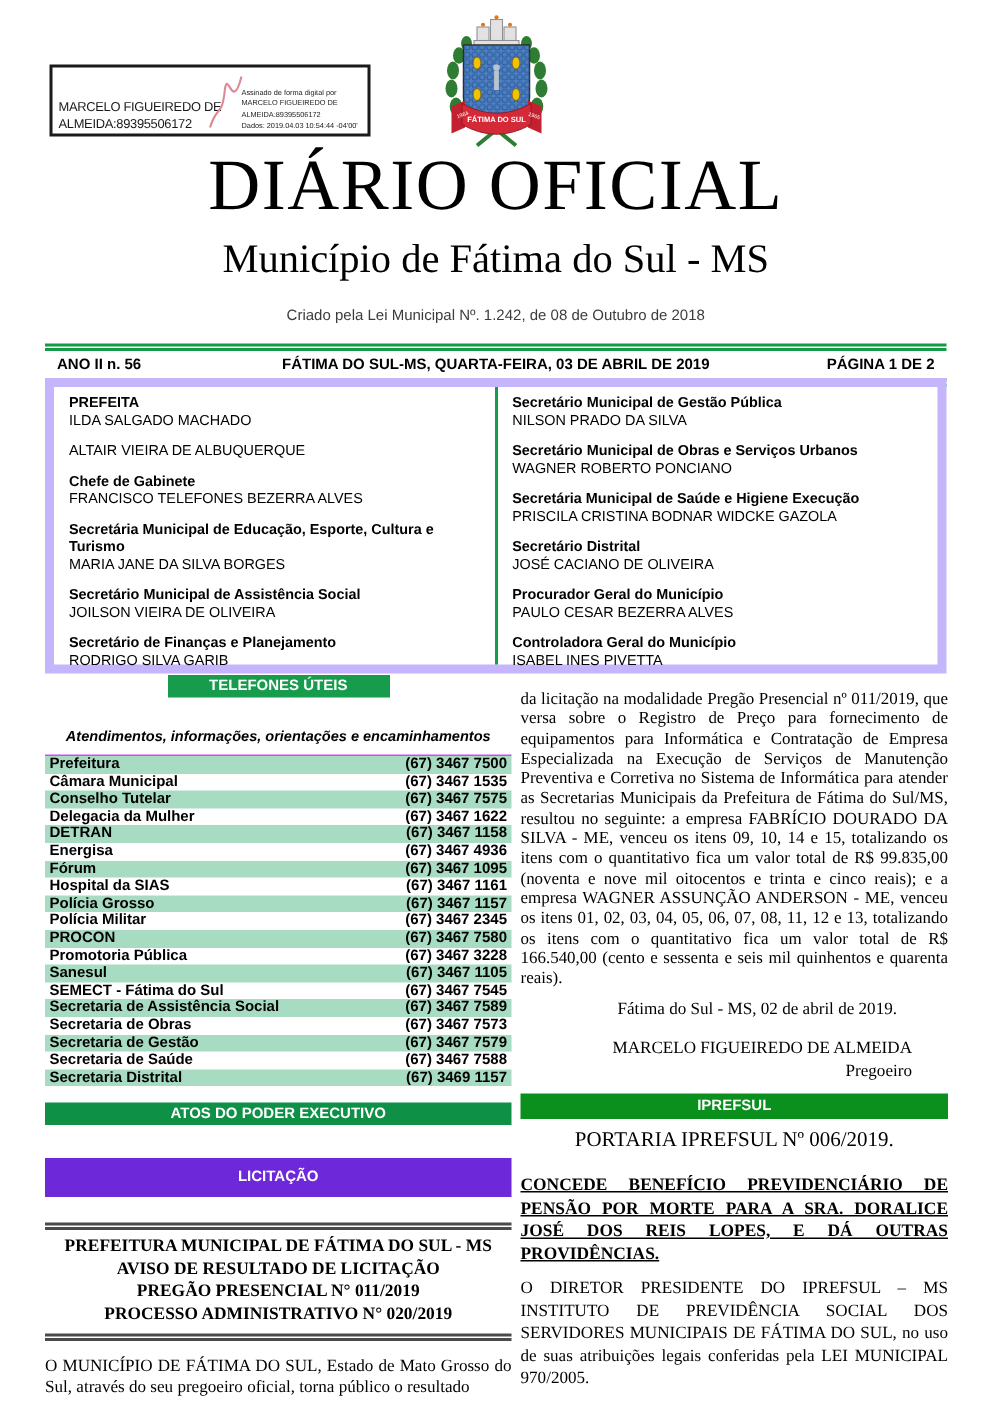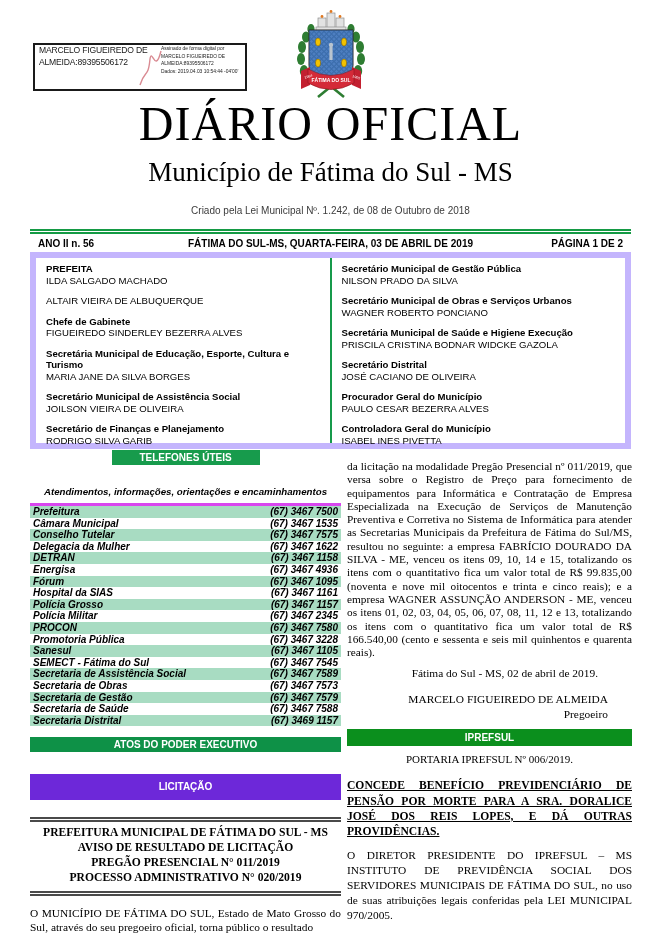--- a/index.html
+++ b/index.html
@@ -6,21 +6,21 @@
   html,body { background:#ffffff; }
   body {
     width:661px; height:935px; position:relative; overflow:hidden;
     font-family:"Liberation Sans", sans-serif; color:#000;
   }
   .abs { position:absolute; }
 
   
   .sig-box {
     left:33px; top:43px; width:214px; height:48px;
-    border:2px solid #1a1a1a; display:flex; align-items:flex-start; background:#fff;
+    border:2px solid #1a1a1a; display:flex; align-items:flex-end; background:#fff;
   }
   .sig-main { width:116px; font-size:8.6px; line-height:1.35; padding-left:4px; color:#1a1a1a; letter-spacing:-0.2px; }
   .sig-squiggle { position:absolute; left:102px; top:2px; }
   .sig-details { width:92px; font-size:4.9px; line-height:1.55; color:#222; padding-left:10px; }
 
   
   .crest { left:294px; top:9px; width:74px; height:92px; }
   .doc-title { top:96px; left:0; width:661px; text-align:center;
     font-family:"Liberation Serif", serif; font-size:48px; letter-spacing:1px; }
   .doc-subtitle { top:157px; left:0; width:661px; text-align:center;
@@ -42,21 +42,21 @@
   .off-col.right { border-left:2px solid #169a4b; }
   .off-entry { margin-bottom:9px; }
   .off-title { font-weight:bold; font-size:9.6px; line-height:11.5px; }
   .off-name { font-size:9.6px; line-height:11.5px; }
 
   
   .col-left { top:450px; left:30px; width:311px; }
   .tel-bar { width:148px; margin:0 auto; background:#179B4C; color:#fff;
     font-weight:bold; font-size:10px; text-align:center; height:15px; line-height:15px; }
   .tel-sub { text-align:center; font-style:italic; font-weight:bold; font-size:9.7px; margin-top:21px; }
-  .tel-table { margin-top:6px; border-top:3px solid #d946ef;font-style:italic; }
+  .tel-table { margin-top:6px; border-top:1px solid #d946ef; }
   .phone-row { display:flex; justify-content:space-between; font-size:10px; font-weight:bold;
     padding:0 3px; height:11.6px; line-height:11.7px; }
   .phone-row:nth-child(odd) { background:#A8DCC2; }
   .atos-bar { margin-top:11px; background:#0E9147; color:#fff; font-weight:bold;
     font-size:10px; text-align:center; height:15px; line-height:15px; }
   .lic-bar { margin-top:22px; background:#6d28d9; color:#fff; font-weight:bold;
     font-size:10px; text-align:center; height:26px; line-height:26px; }
   .notice { margin-top:17px; border-top:5px double #4a4a4a; border-bottom:5px double #4a4a4a;
     padding:4px 0 6px; text-align:center; font-family:"Liberation Serif", serif;
     font-weight:bold; font-size:11.6px; line-height:14.8px; }
@@ -64,21 +64,21 @@
     line-height:13.4px; text-align:justify; }
 
   
   .col-right { top:460px; left:347px; width:285px; font-family:"Liberation Serif", serif; }
   .r-par { font-size:11.3px; line-height:13.3px; text-align:justify; }
   .dateline { margin-top:8px; text-align:right; padding-right:34px; font-size:11.4px; }
   .signer-block { margin-top:13px; text-align:right; padding-right:24px; font-size:11.4px; line-height:15px; }
   .ipref-bar { margin-top:7px; background:#0B8F1D; color:#fff;
     font-family:"Liberation Sans", sans-serif; font-weight:bold; font-size:10px;
     text-align:center; height:17px; line-height:17px; }
-  .portaria { margin-top:7px; text-align:center; font-size:11px; }
+  .portaria { margin-top:7px; text-align:center; font-size:14px; }
   .decree-title { margin-top:13px; font-weight:bold; text-decoration:underline;
     text-align:justify; font-size:11.6px; line-height:15.2px; }
   .ipref-body { margin-top:9px; font-size:11.4px; line-height:15px; text-align:justify; }
 </style>
 </head>
 <body>
 
 <div class="abs sig-box">
   <div class="sig-main">MARCELO FIGUEIREDO DE ALMEIDA:89395506172</div>
   <div class="sig-squiggle">
@@ -169,21 +169,21 @@
   <div class="off-col">
     <div class="off-entry">
       <div class="off-title">PREFEITA</div>
       <div class="off-name">ILDA SALGADO MACHADO</div>
     </div>
     <div class="off-entry">
       <div class="off-name">ALTAIR VIEIRA DE ALBUQUERQUE</div>
     </div>
     <div class="off-entry">
       <div class="off-title">Chefe de Gabinete</div>
-      <div class="off-name">FIGUEIREDO SINDERLEY BEZERRA ALVES</div>
+      <div class="off-name">FRANCISCO TELEFONES BEZERRA ALVES</div>
     </div>
     <div class="off-entry">
       <div class="off-title">Secretária Municipal de Educação, Esporte, Cultura e Turismo</div>
       <div class="off-name">MARIA JANE DA SILVA BORGES</div>
     </div>
     <div class="off-entry">
       <div class="off-title">Secretário Municipal de Assistência Social</div>
       <div class="off-name">JOILSON VIEIRA DE OLIVEIRA</div>
     </div>
     <div class="off-entry">

